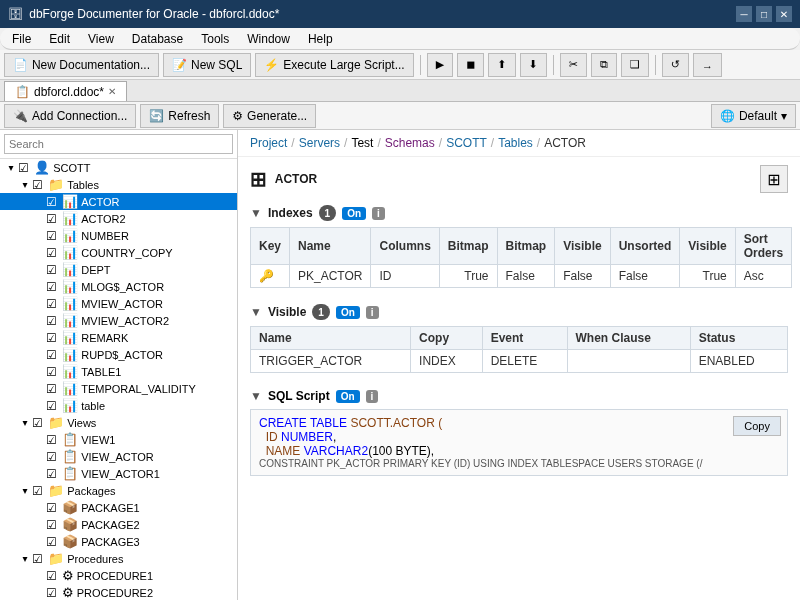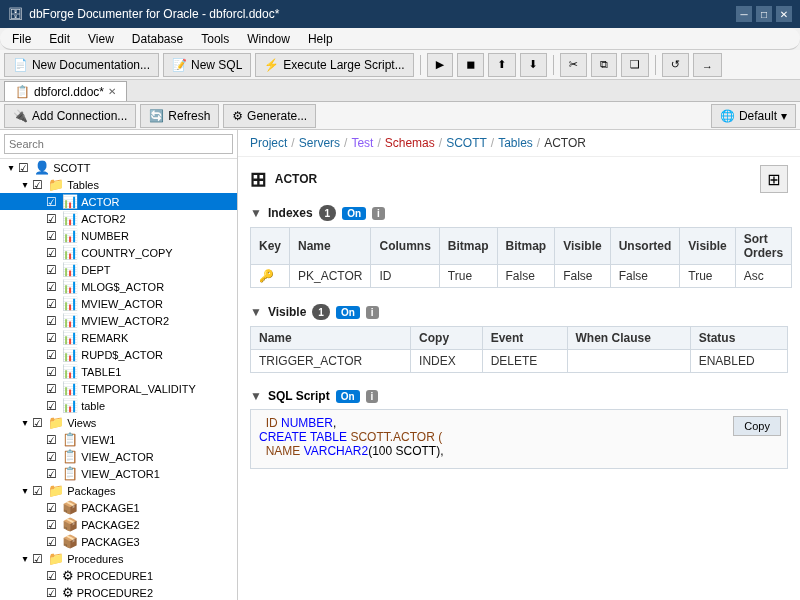--- a/index.html
+++ b/index.html
@@ -224,21 +224,21 @@
       padding: 4px 8px;
       text-align: left;
       font-weight: 600;
       color: #333;
     }
     .data-table td {
       border: 1px solid #d0d8e0;
       padding: 4px 8px;
       color: #333;
     }
-    .val-true { color: #27ae60; }
+    .val-true { color: #27ae60; text-align: right; }
     .val-false { color: #e74c3c; }
 
     
     .sql-section { margin-top: 8px; }
     .sql-header {
       display: flex;
       align-items: center;
       gap: 6px;
       margin-bottom: 6px;
       font-size: 14px;
@@ -552,23 +552,23 @@
 
   </div>
 
   <div class="content">
 
     <div class="breadcrumb">
       <span style="color:#1a6aa0;cursor:pointer">Project</span>
       <span class="breadcrumb-sep">/</span>
       <span style="color:#1a6aa0;cursor:pointer">Servers</span>
       <span class="breadcrumb-sep">/</span>
-      <span style="color:#8b5cf6;cursor:pointer">Test</span>
+      <span style="color:#000000;cursor:pointer">Test</span>
       <span class="breadcrumb-sep">/</span>
-      <span style="color:#b91c1c;cursor:pointer">Schemas</span>
+      <span style="color:#701a75;cursor:pointer">Schemas</span>
       <span class="breadcrumb-sep">/</span>
       <span style="color:#1a6aa0;cursor:pointer">SCOTT</span>
       <span class="breadcrumb-sep">/</span>
       <span style="color:#1a6aa0;cursor:pointer">Tables</span>
       <span class="breadcrumb-sep">/</span>
       <span style="color:#333">ACTOR</span>
     </div>
 
     <div class="content-body">
 
@@ -651,26 +651,29 @@
       <div class="sql-section">
         <div class="sql-header">
           <span class="section-toggle">▼</span>
           <span>SQL Script</span>
           <span class="toggle-on">On</span>
           <span class="toggle-badge">i</span>
         </div>
         <div class="sql-box">
           <button class="sql-copy-btn">Copy</button>
           <div>
-            <span class="sql-identifier">&nbsp;&nbsp;ID </span><span class="sql-keyword">NUMBER</span><span>,</span>
-          </div>
-          <div>
             <span class="sql-keyword">CREATE TABLE</span>
             <span class="sql-identifier"> SCOTT.ACTOR (</span>
           </div>
           <div>
-            <span class="sql-identifier">&nbsp;&nbsp;NAME </span><span class="sql-keyword">VARCHAR2</span><span>(100 SCOTT),</span>
+            <span class="sql-identifier">&nbsp;&nbsp;ID </span><span class="sql-keyword">NUMBER</span><span>,</span>
+          </div>
+          <div>
+            <span class="sql-identifier">&nbsp;&nbsp;NAME </span><span class="sql-keyword">VARCHAR2</span><span>(100 BYTE),</span>
+          </div>
+          <div style="color:#555; font-size:10px; white-space:nowrap; overflow:hidden; text-overflow:ellipsis;">
+            CONSTRAINT PK_ACTOR PRIMARY KEY (ID) USING INDEX TABLESPACE USERS STORAGE (/
           </div>
         </div>
       </div>
     </div>
   </div>
 </div>
 
 </body></html>

